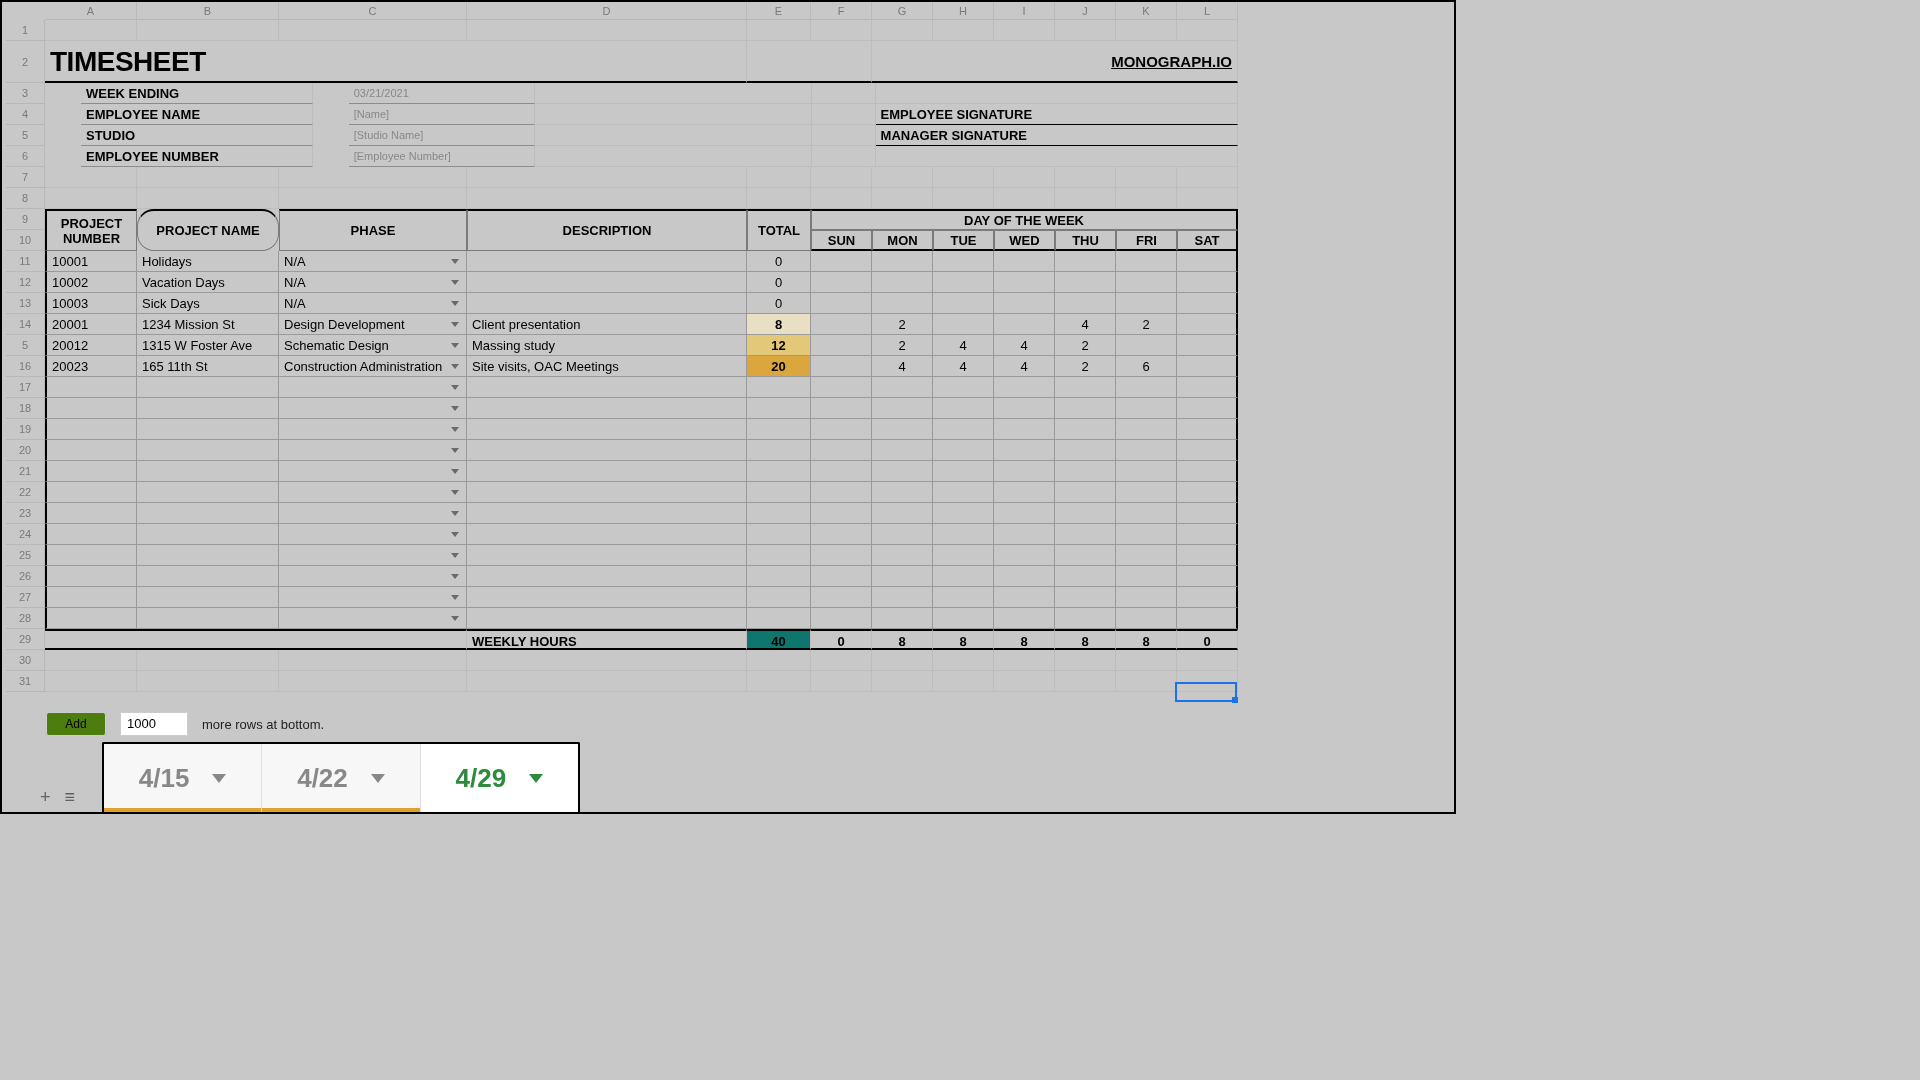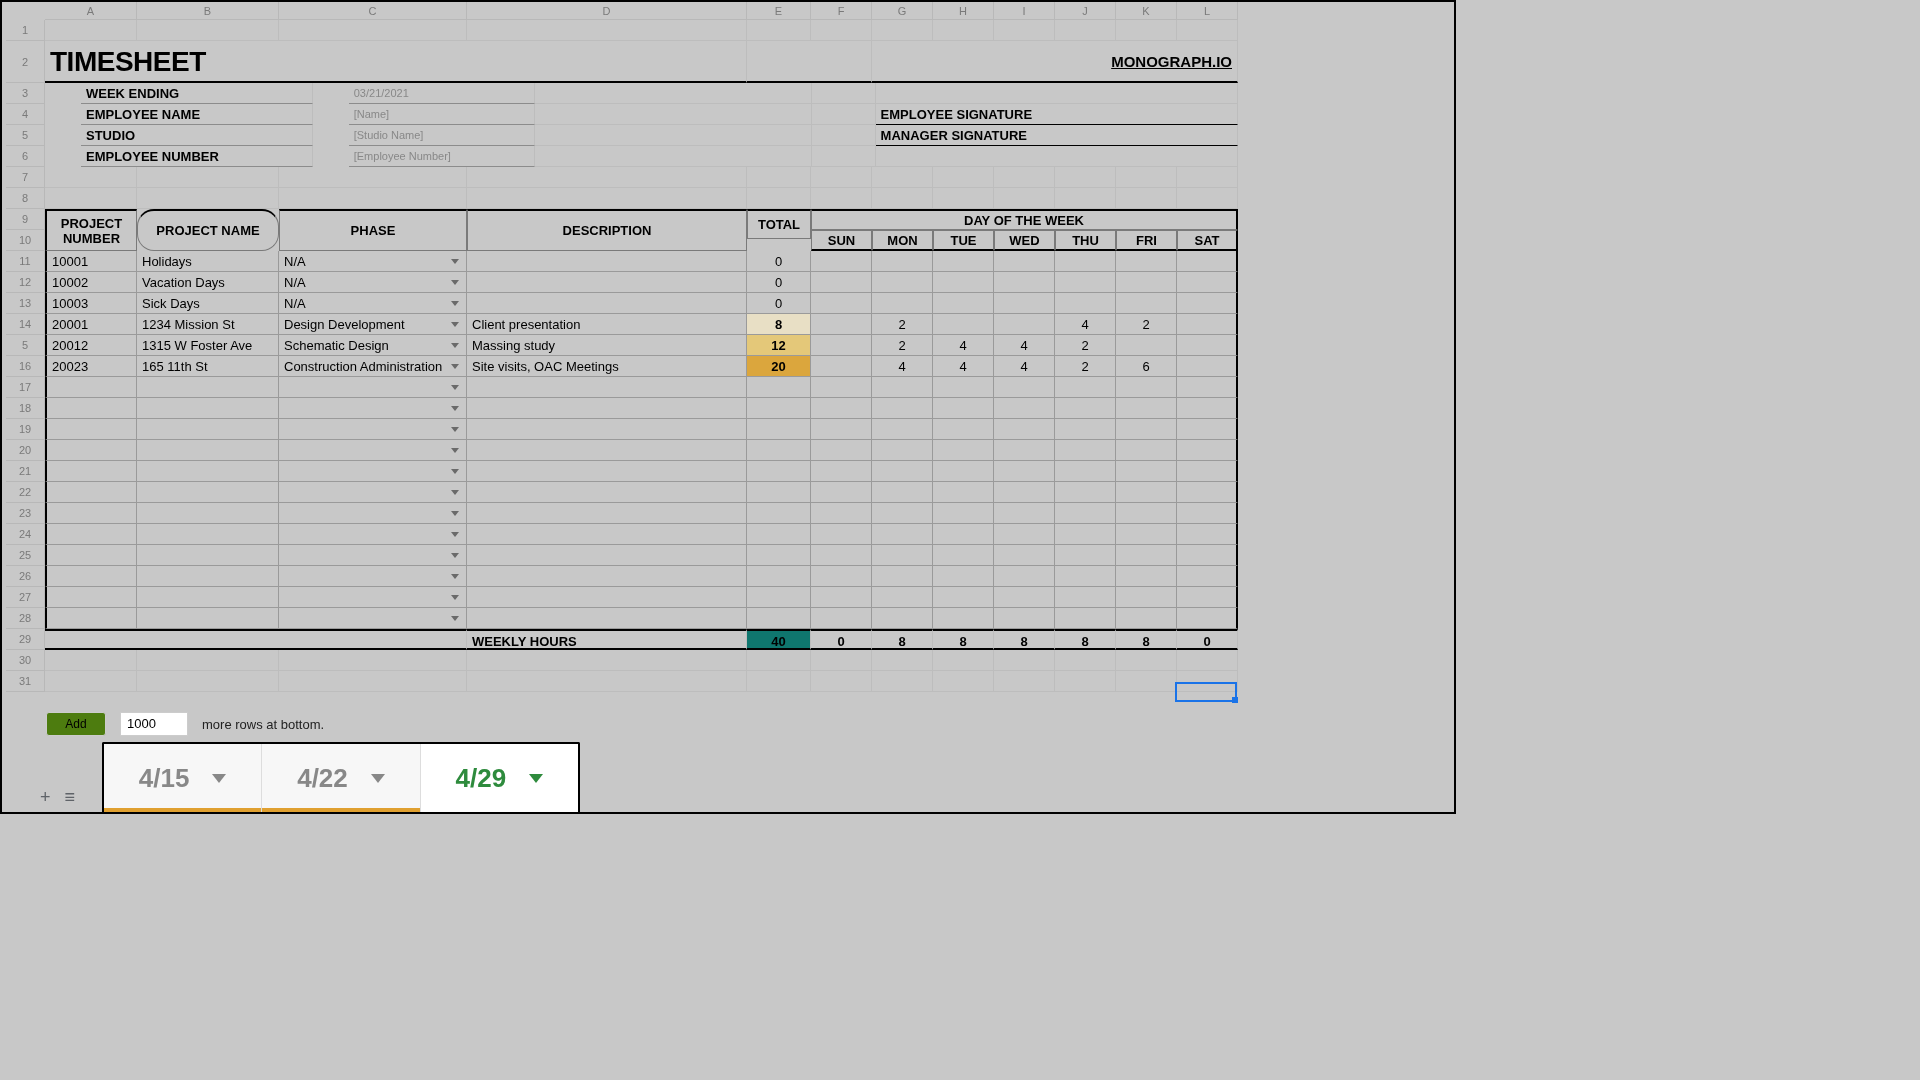--- a/index.html
+++ b/index.html
@@ -356,21 +356,21 @@
         <div class="cell wI "></div>
         <div class="cell wJ "></div>
         <div class="cell wK "></div>
         <div class="cell wL "></div>
       </div>
       <div class="row ">
         <div class="th th-top th-left wA" style="height: 42px; margin-bottom: -21px; position: relative; z-index: 2;">PROJECT NUMBER</div>
         <div class="th th-top wB" style="height: 42px; margin-bottom: -21px; position: relative; z-index: 2; border-radius: 17px;">PROJECT NAME</div>
         <div class="th th-top wC" style="height: 42px; margin-bottom: -21px; position: relative; z-index: 2;">PHASE</div>
         <div class="th th-top wD" style="height: 42px; margin-bottom: -21px; position: relative; z-index: 2;">DESCRIPTION</div>
-        <div class="th th-top wE" style="height: 30px; margin-bottom: -21px; position: relative; z-index: 2;">TOTAL</div>
+        <div class="th th-top wE" style="height: 42px; margin-bottom: -21px; position: relative; z-index: 2;">TOTAL</div>
         <div class="th th-top th-right-thick" style="width: 427px;">DAY OF THE WEEK</div>
       </div>
       <div class="row ">
         <div style="width: 766px;"></div>
         <div class="th th-bottom-thick wF">SUN</div>
         <div class="th th-bottom-thick wG">MON</div>
         <div class="th th-bottom-thick wH">TUE</div>
         <div class="th th-bottom-thick wI">WED</div>
         <div class="th th-bottom-thick wJ">THU</div>
         <div class="th th-bottom-thick wK">FRI</div>

